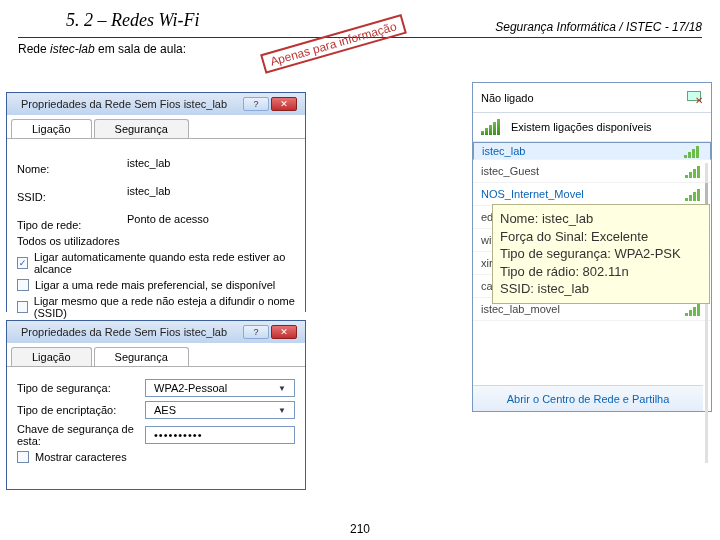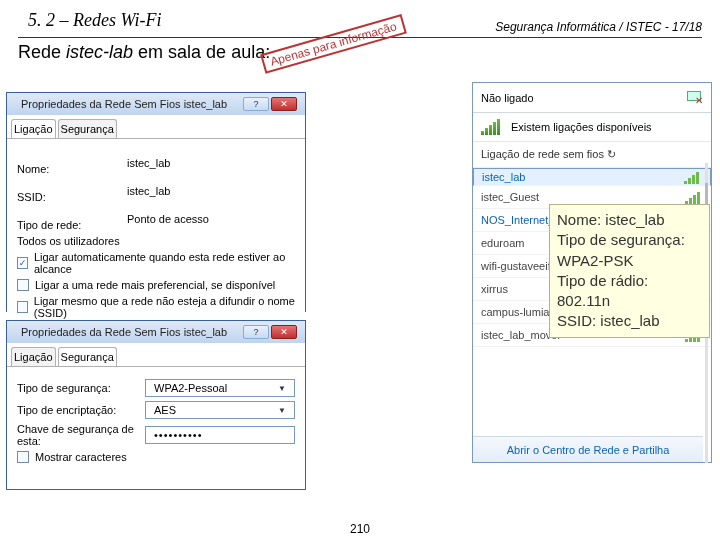--- a/index.html
+++ b/index.html
@@ -1,47 +1,47 @@
 <!DOCTYPE html>
 <html><head>
 <meta charset="utf-8">
 <style>
   * { margin:0; padding:0; box-sizing:border-box; font-family:"Segoe UI",Tahoma,sans-serif; }
   body { width:720px; height:540px; background:#fff; position:relative; overflow:hidden; }
   .slide-header { padding:10px 20px 6px 28px; }
-  .slide-title { font-family:"Times New Roman",serif; font-style:italic; font-size:18px; color:#000; }
+  .slide-title { font-family:"Times New Roman",serif; font-style:italic; font-size:18px; color:#000;margin-left:38px; }
   .header-right { position:absolute; right:18px; top:20px; font-family:Arial,sans-serif; font-style:italic; font-size:12px; color:#000; }
   .divider { border:0; border-top:1px solid #333; margin:0 18px; }
-  .subhead { padding:4px 18px 2px 18px; font-family:Arial,sans-serif; font-size:18px; }
+  .subhead { padding:4px 18px 2px 18px; font-family:Arial,sans-serif; font-size:12px; }
   .subhead .ital { font-style:italic; }
   .stamp { position:absolute; left:260px; top:34px; transform:rotate(-16deg); border:2px solid #b33; color:#b33; font-family:Verdana,sans-serif; font-size:12px; padding:1px 6px; background:rgba(255,255,255,0.0); }
 
   
   .win { position:absolute; border:1px solid #3a5f9b; background:#fff; font-size:11px; }
   .win .titlebar { height:22px; background:linear-gradient(#dfe9f7,#bfd4ef); display:flex; align-items:center; justify-content:flex-end; padding:0 8px; }
   .win .titlebar .title { flex:1; font-size:11px; color:#222; padding-left:6px; }
   .win .titlebar .btn { width:26px; height:14px; margin-left:2px; border-radius:2px; display:flex; align-items:center; justify-content:center; font-size:9px; }
   .btnmin,.btnmax,.btnhelp{ background:linear-gradient(#e9f1fb,#c7dbf2); border:1px solid #8aa9d4; color:#335; }
   .btnclose{ background:linear-gradient(#e57373,#c13030); border:1px solid #8a1f1f; color:#fff; }
   .win .tabs { display:flex; padding:4px 4px 0 4px; border-bottom:1px solid #b0b0b0; background:#fff; }
-  .win .tab { padding:3px 2px; font-size:11px; border:1px solid #b0b0b0; border-bottom:none; margin-right:2px; background:#f3f3f3; border-top-left-radius:3px; border-top-right-radius:3px; }
+  .win .tab { padding:3px 20px; font-size:11px; border:1px solid #b0b0b0; border-bottom:none; margin-right:2px; background:#f3f3f3; border-top-left-radius:3px; border-top-right-radius:3px; }
   .win .tab.active { background:#fff; }
   .win .body { padding:8px 10px 10px 10px; background:#fff; }
   .row { display:flex; margin:4px 0; align-items:center; }
   .lbl { width:110px; color:#000;margin-top:12px; }
   .lbl2 { width:130px; color:#000; }
   .val { color:#000; }
   .chk { width:12px; height:12px; border:1px solid #6f8aab; margin-right:6px; display:inline-flex; align-items:center; justify-content:center; font-size:9px; color:#1b5fb0; background:#f7fbff; }
   .chk.checked::after{ content:"✓"; }
   .sel { border:1px solid #7a99c2; padding:1px 8px; min-width:150px; height:18px; display:flex; align-items:center; justify-content:space-between; background:#fff; }
   .sel .arr { font-size:8px; color:#335; }
   .dots { display:inline-block; letter-spacing:1px; }
 
   
-  .flyout { position:absolute; right:8px; top:82px; width:240px; height:381px; border:1px solid #7a99c2; background:#fff; }
+  .flyout { position:absolute; right:8px; top:82px; width:240px; height:330px; border:1px solid #7a99c2; background:#fff; }
   .flyout .toprow{ height:30px; border-bottom:1px solid #d0d8e4; display:flex; align-items:center; justify-content:space-between; padding:0 8px; font-size:11px; }
   .flyout .noticon{ width:16px; height:14px; position:relative; }
   .flyout .noticon .scr{ width:14px; height:10px; border:1px solid #5a7; background:#cfe; position:absolute; top:0; left:0; }
   .flyout .noticon .x{ position:absolute; left:8px; top:4px; color:#c22; font-size:10px; }
   .flyout .avail{ padding:6px 8px; display:flex; align-items:center; gap:8px; border-bottom:1px solid #e3e7ef; font-size:11px; }
   .wifiicon{ width:22px; height:16px; display:flex; align-items:flex-end; gap:1px; }
   .wifiicon span{ width:3px; background:linear-gradient(#6dbb4a,#3d8f20); display:inline-block; }
   .wifiicon span:nth-child(1){height:4px}
   .wifiicon span:nth-child(2){height:7px}
   .wifiicon span:nth-child(3){height:10px}
@@ -49,21 +49,21 @@
   .wifiicon span:nth-child(5){height:16px}
   .section-title{ padding:6px 8px; font-size:11px; color:#333; background:#fff; border-bottom:1px solid #eee;}
   .netlist{ overflow:hidden; }
   .netitem{ display:flex; align-items:center; justify-content:space-between; padding:4px 8px; font-size:11px; color:#444; border-bottom:1px solid #f2f2f2; }
   .netitem.sel{ background:#e3f0ff; color:#0b63b6; }
   .netitem .bars{ width:18px; height:14px; display:flex; align-items:flex-end; gap:1px;}
   .netitem .bars span{width:3px; background:#6dbb4a;}
   .netitem .bars .b1{height:3px}.netitem .bars .b2{height:6px}.netitem .bars .b3{height:9px}.netitem .bars .b4{height:12px}
   .flyout .footer{ position:absolute; bottom:0; left:0; right:8px; height:26px; border-top:1px solid #cfd8e6; background:linear-gradient(#f4f8fd,#e4edf9); display:flex; align-items:center; justify-content:center; color:#0b63b6; font-size:11px; }
 
-  .tooltip{ position:absolute; right:10px; top:204px; width:161px; background:#ffffe1; border:1px solid #b5b28a; padding:5px 7px; font-size:15px; color:#333; line-height:1.35; }
+  .tooltip{ position:absolute; right:10px; top:204px; width:218px; background:#ffffe1; border:1px solid #b5b28a; padding:5px 7px; font-size:13px; color:#333; line-height:1.35; }
   .pagenum{ position:absolute; bottom:4px; left:50%; transform:translateX(-50%); font-size:12px; }
   .scrollbar{ position:absolute; top:80px; right:3px; width:3px; height:300px; background:#e0e0e0;}
   .scrollbar .thumb{ width:3px; height:50px; background:#b8b8b8; position:absolute; top:20px;}
 </style>
 </head>
 <body>
 
 <div class="slide-header">
   <div class="slide-title">5. 2 – Redes Wi-Fi</div>
 </div>
@@ -167,24 +167,20 @@
   <div class="avail">
     <span class="wifiicon">
         <span></span>
         <span></span>
         <span></span>
         <span></span>
         <span></span>
       </span>
     <span>Existem ligações disponíveis</span>
   </div>
-  <div class="section-title" style="position:relative">
-    <span>Ligação de rede sem fios</span>
-    <span class="refresh">↻</span>
-  </div>
   <div class="netlist">
     <div class="netitem sel">
         <span>istec_lab</span>
         <span class="bars">
           <span class="b1"></span>
           <span class="b2"></span>
           <span class="b3"></span>
           <span class="b4"></span>
         </span>
       </div>
@@ -253,18 +249,19 @@
       </div>
   </div>
   <div class="scrollbar">
       <div class="thumb"></div>
     </div>
   <div class="footer">Abrir o Centro de Rede e Partilha</div>
 </div>
 
 <div class="tooltip">
   <div>Nome: istec_lab</div>
+  <div>Força do Sinal: Excelente</div>
   <div>Tipo de segurança: WPA2-PSK</div>
   <div>Tipo de rádio: 802.11n</div>
   <div>SSID: istec_lab</div>
 </div>
 
 <div class="pagenum">210</div>
 
 </body></html>

